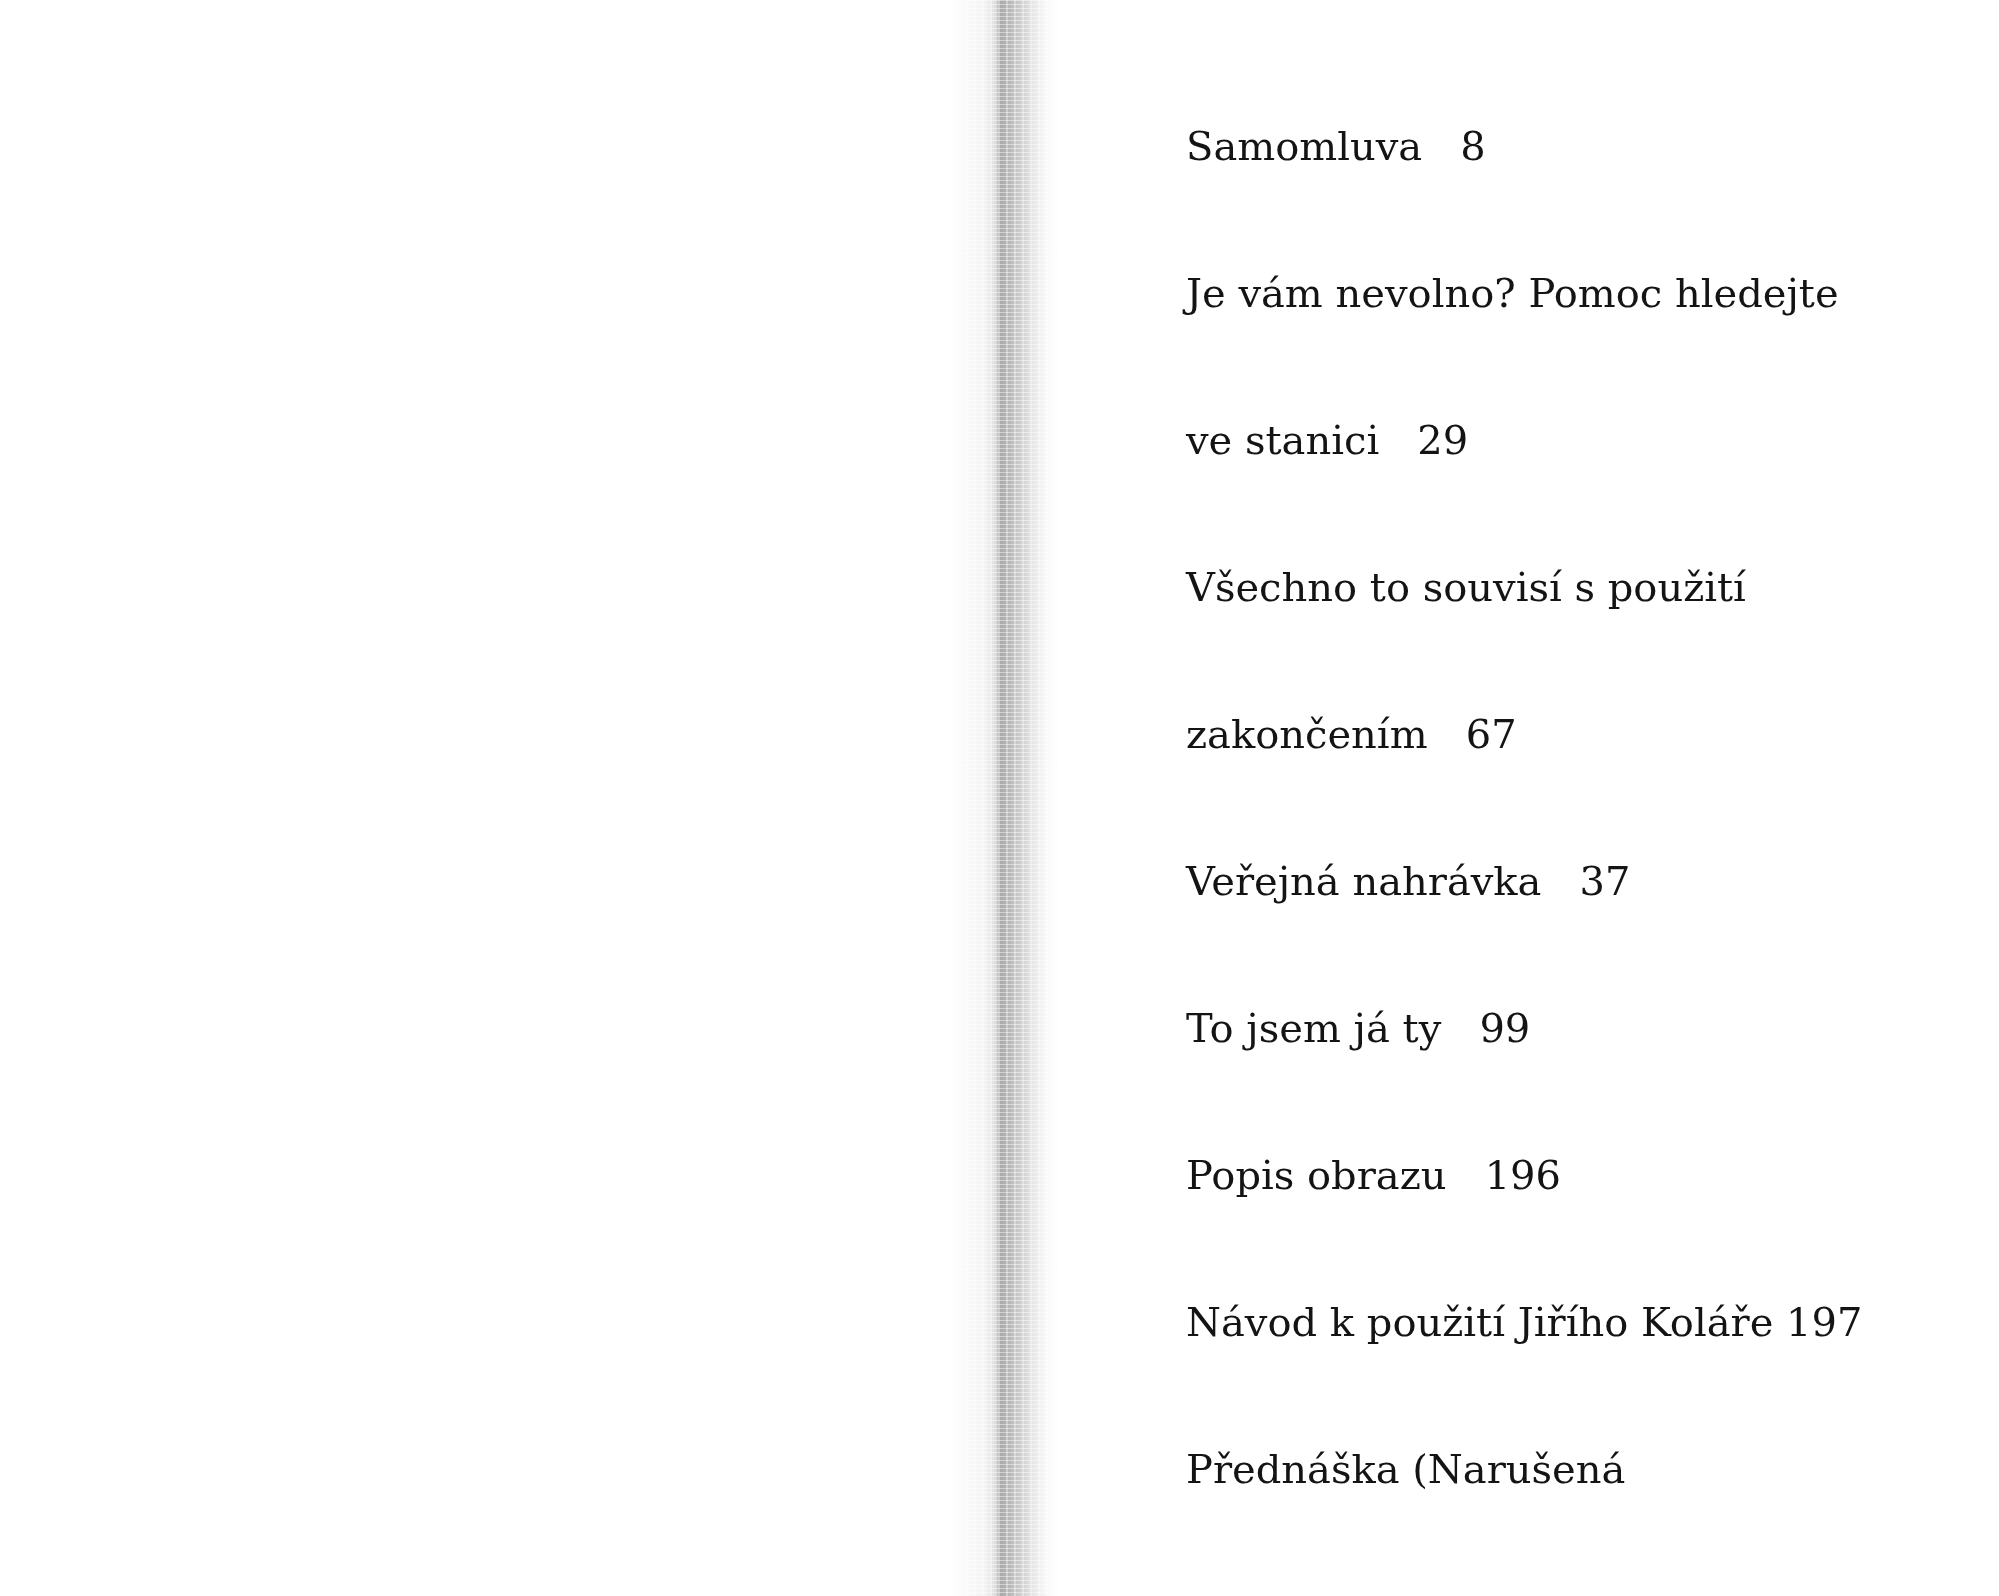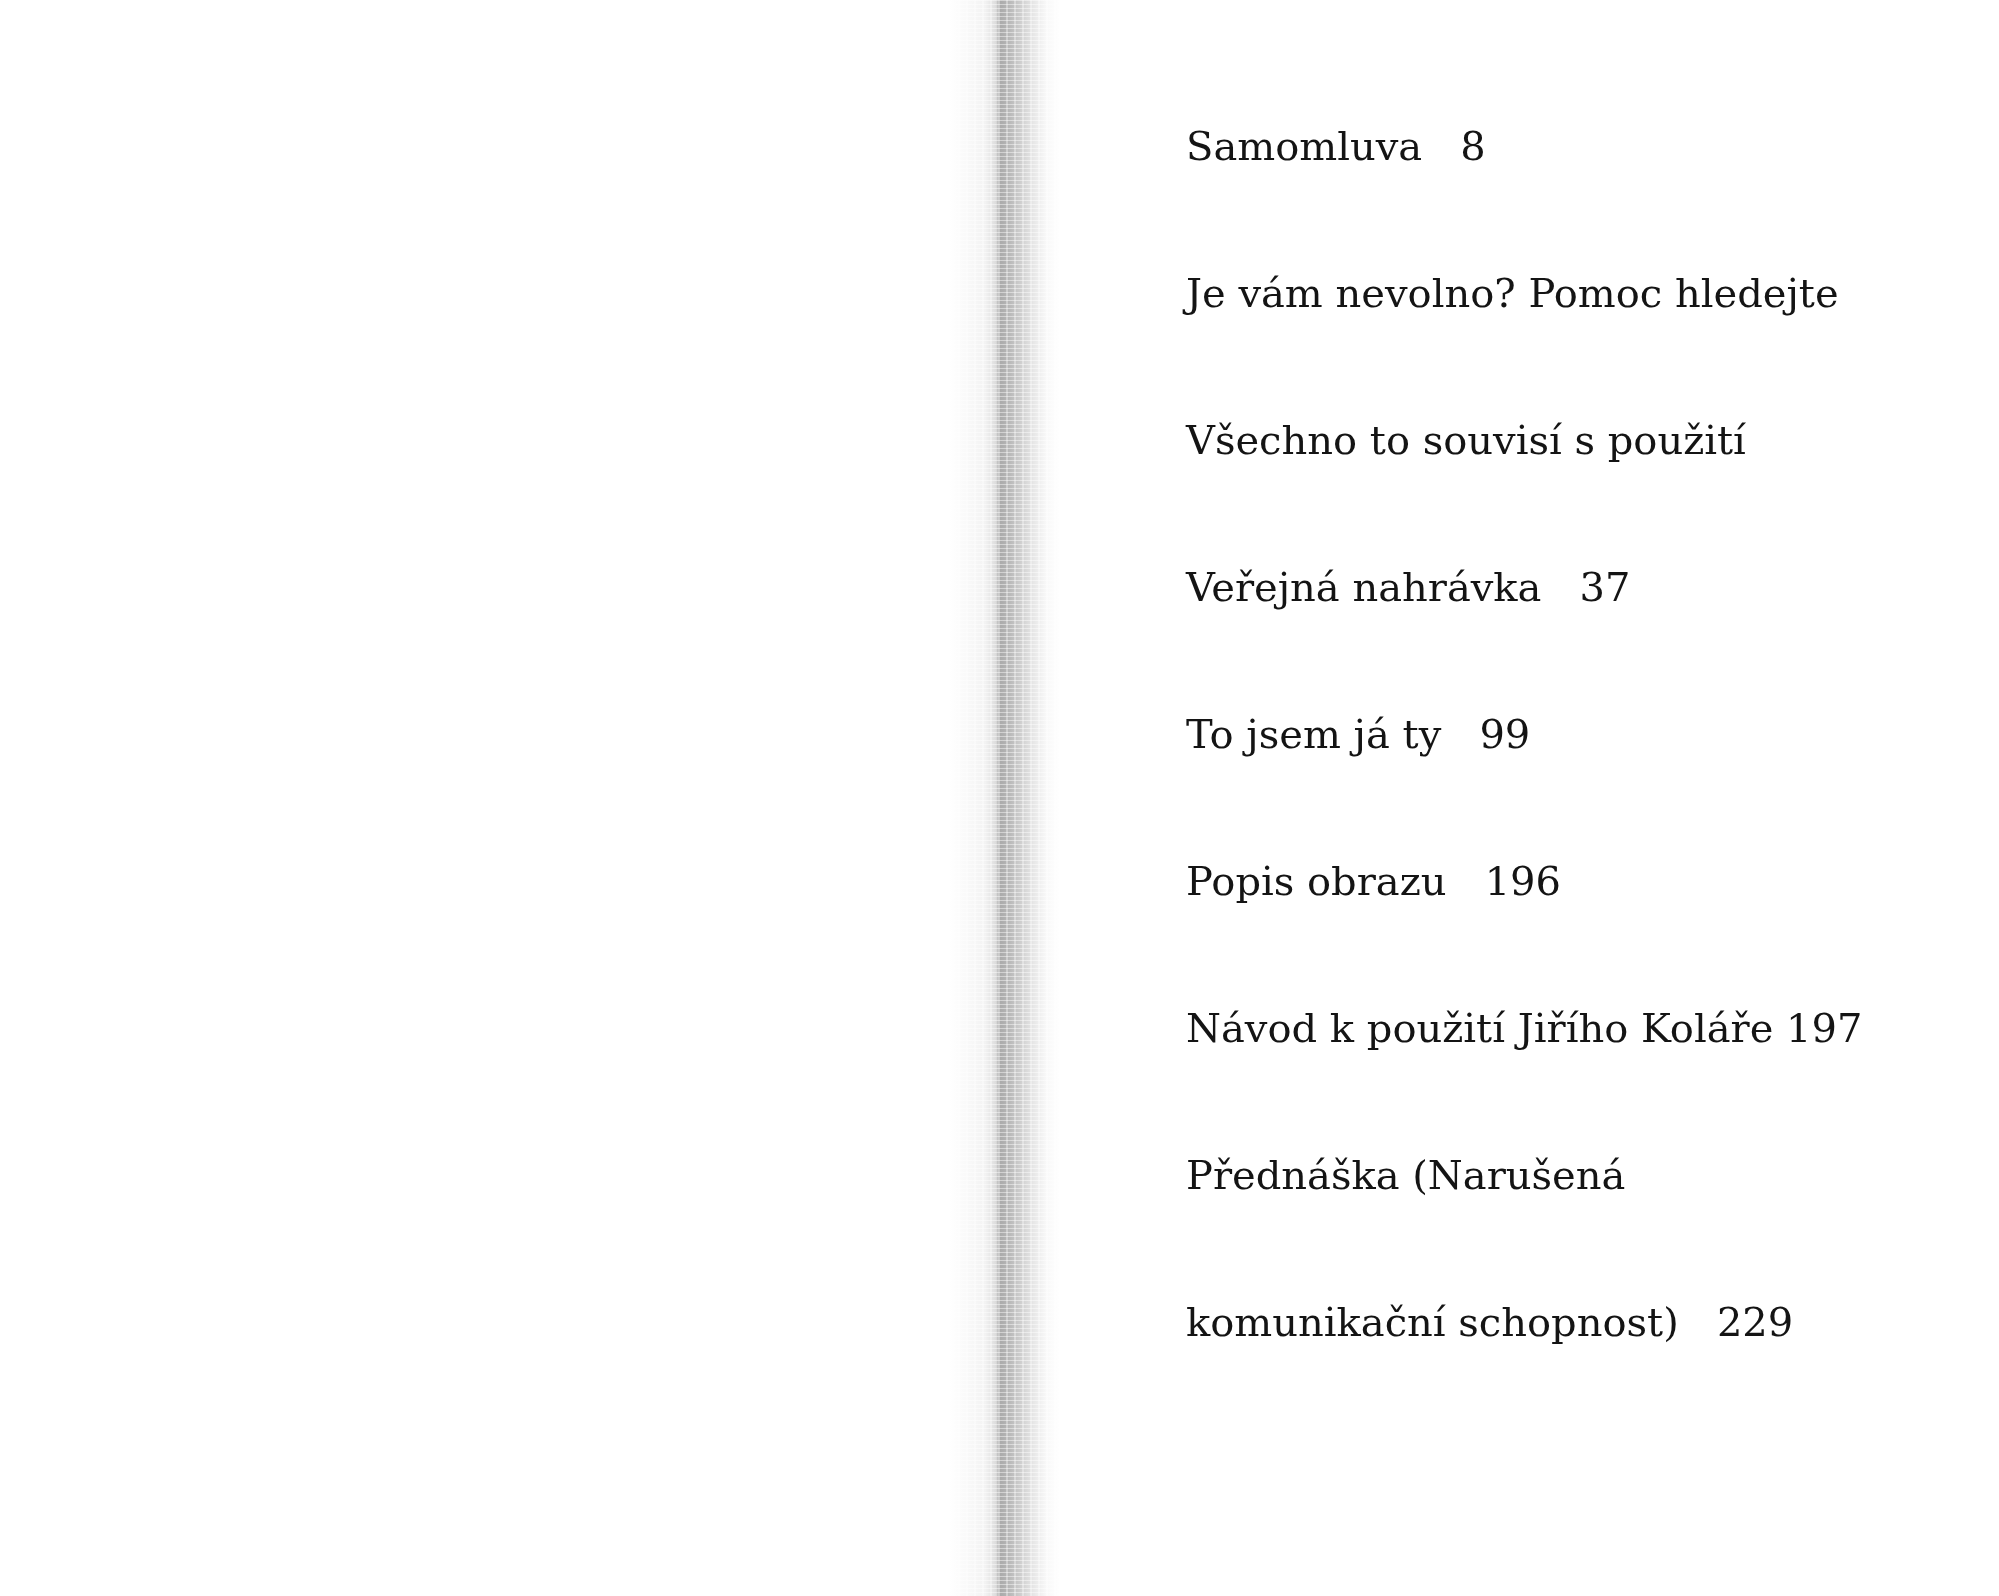--- a/index.html
+++ b/index.html
@@ -64,21 +64,23 @@
 </head>
 <body>
 
 <div class="page page-left"></div>
 <div class="gutter"></div>
 <div class="page page-right"></div>
 
 <div class="toc">
   <div class="toc-line">Samomluva   8</div>
   <div class="toc-line">Je vám nevolno? Pomoc hledejte</div>
+  <div class="toc-line">ve stanici   29</div>
   <div class="toc-line">Všechno to souvisí s použití</div>
+  <div class="toc-line">zakončením   67</div>
   <div class="toc-line">Veřejná nahrávka   37</div>
   <div class="toc-line">To jsem já ty   99</div>
   <div class="toc-line">Popis obrazu   196</div>
   <div class="toc-line">Návod k použití Jiřího Koláře 197</div>
   <div class="toc-line">Přednáška (Narušená</div>
   <div class="toc-line">komunikační schopnost)   229</div>
   
   
   
   

